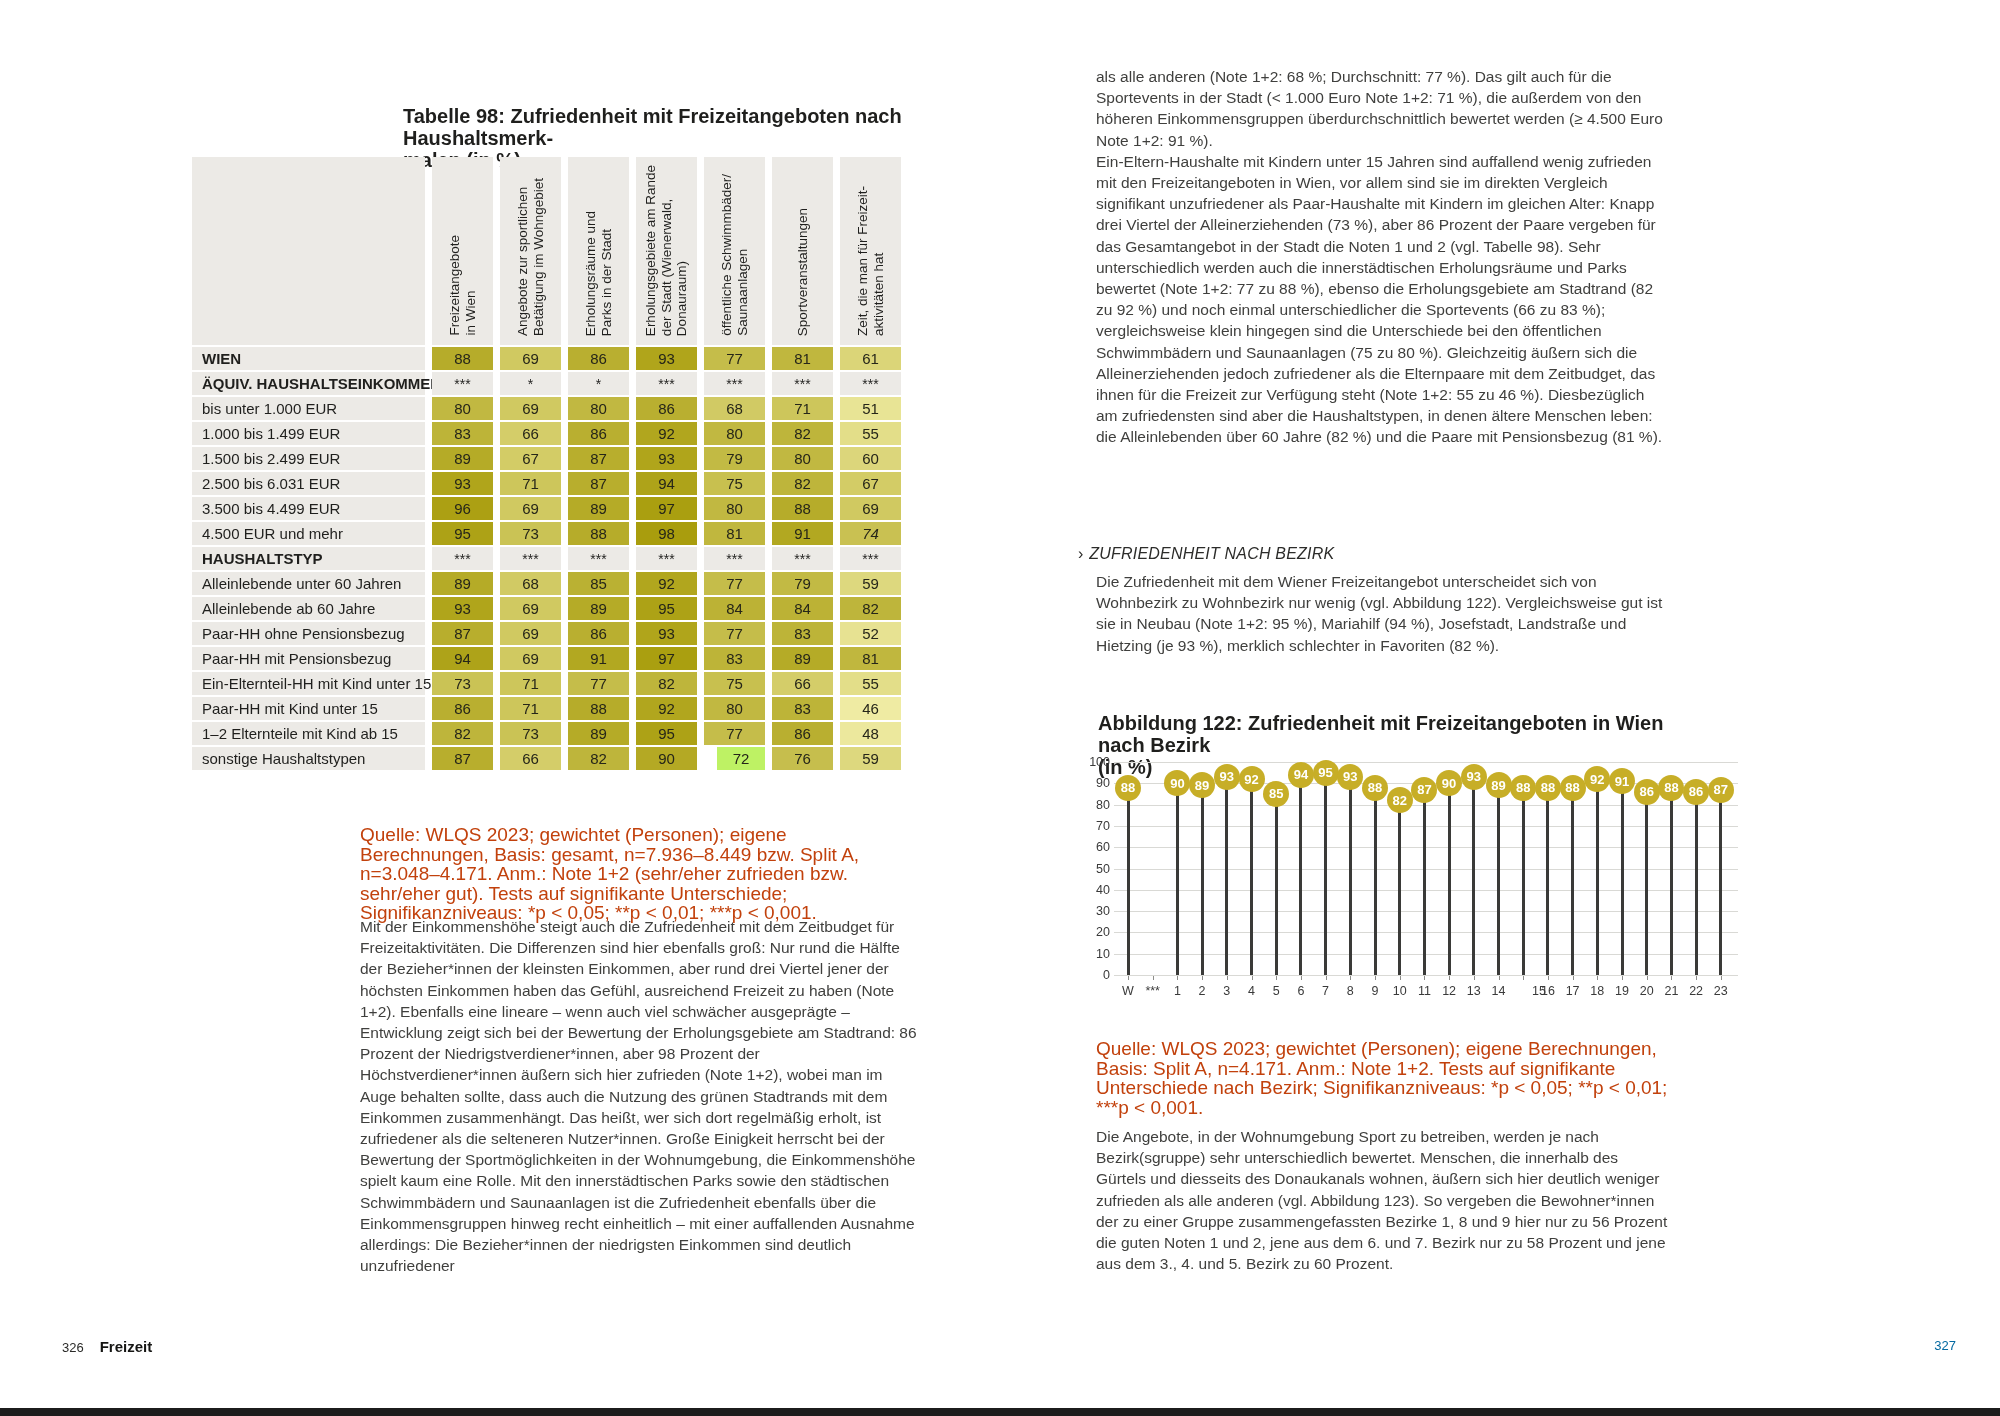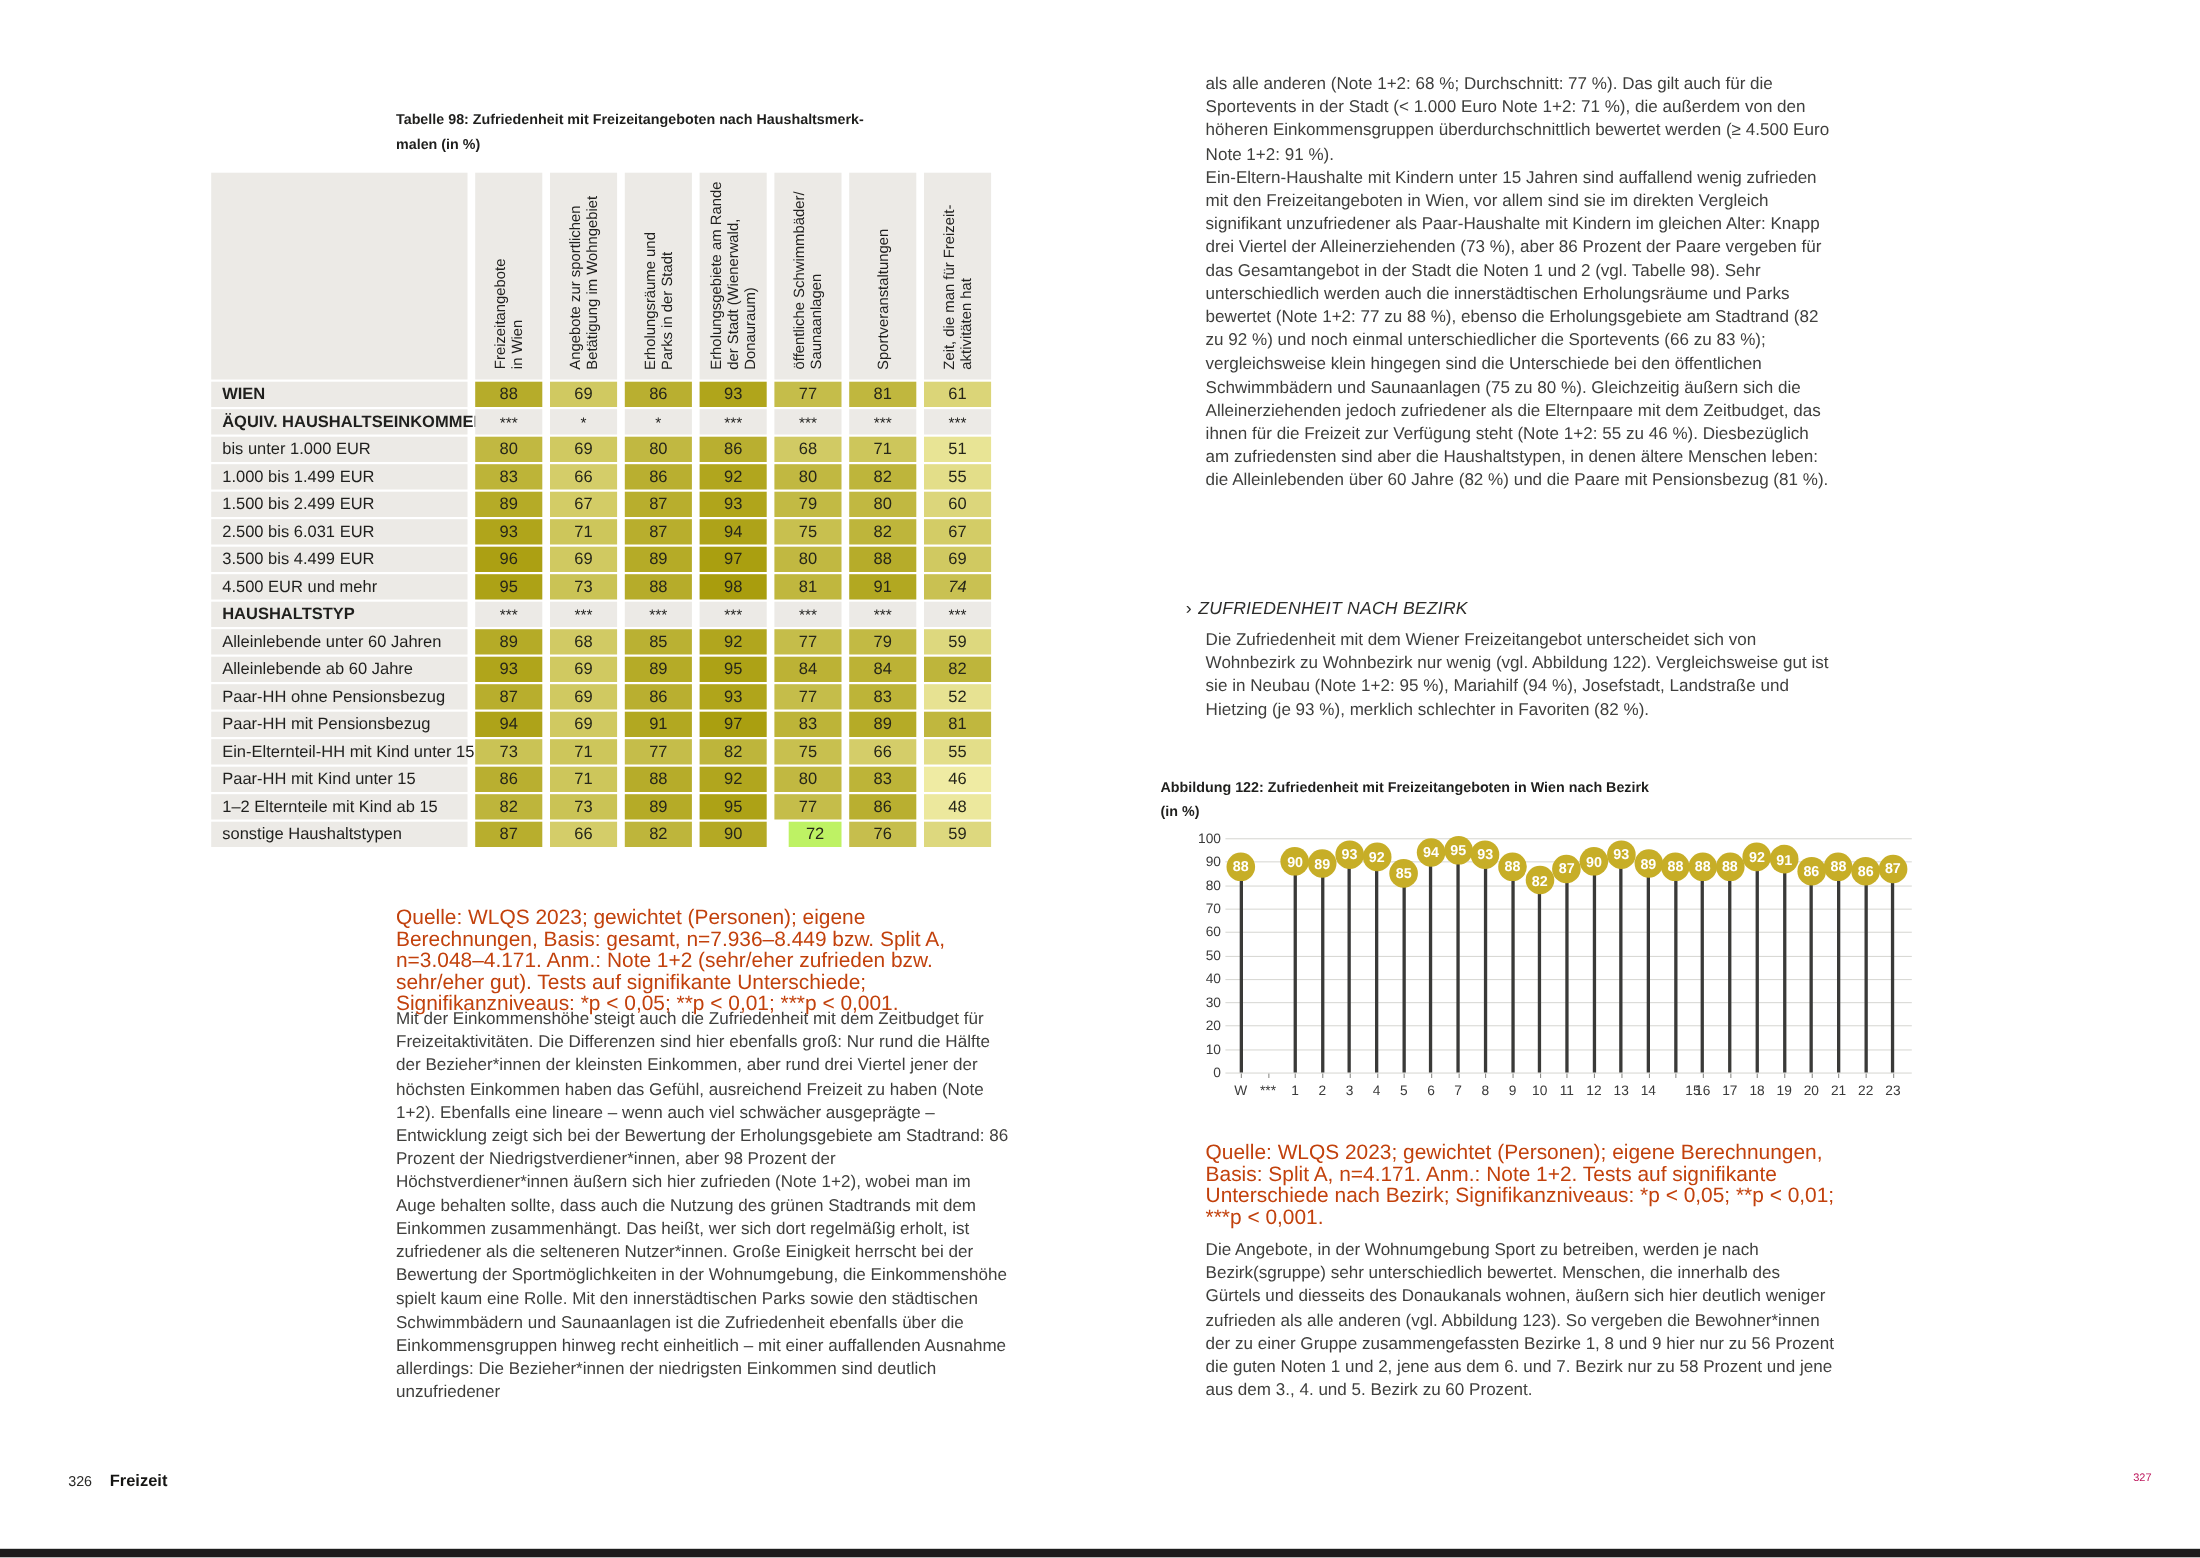--- a/index.html
+++ b/index.html
@@ -5,28 +5,28 @@
   html,body{margin:0;padding:0;}
   body{
     width:2000px;height:1416px;position:relative;background:#ffffff;
     font-family:"Liberation Sans", sans-serif;color:#3c3c3c;overflow:hidden;
   }
   .abs{position:absolute;}
   
   .body-text{font-size:15.5px;line-height:21.2px;color:#3f3f3d;text-align:left;}
   .body-text div{margin:0;}
   .note{font-size:19px;line-height:19.6px;color:#c2410c;}
-  .caption{font-weight:bold;font-size:13px;line-height:22px;color:#1f1f1d;}
+  .caption{font-weight:bold;font-size:20px;line-height:22px;color:#1f1f1d;margin-left:43px;}
   .caption span{display:block;}
   .section-head{display:flex;align-items:baseline;font-size:16px;color:#2c2c2a;}
   .section-head .arrow{font-style:normal;margin-right:6px;font-size:16px;color:#2c2c2a;}
   .section-head .txt{font-style:italic;letter-spacing:.2px;}
   .footer-left{font-size:13px;color:#2a2a28;}
   .footer-left .chap{font-weight:bold;font-size:15px;color:#151513;margin-left:16px;}
-  .footer-right{font-size:10px;color:#be185d;text-align:right;width:80px;}
+  .footer-right{font-size:13px;color:#0369a1;text-align:right;width:80px;}
   .bottom-bar{left:0;top:1408px;width:2000px;height:8px;background:#1c1c1c;}
   
   .tbl{
     display:grid;
     grid-template-columns:233px repeat(7,61px);
     grid-template-rows:188px repeat(17,23px);
     column-gap:7px;row-gap:2px;
   }
   .tbl .th{background:#eceae6;display:flex;align-items:flex-end;justify-content:center;padding-bottom:9px;}
   .tbl .th .rot{

